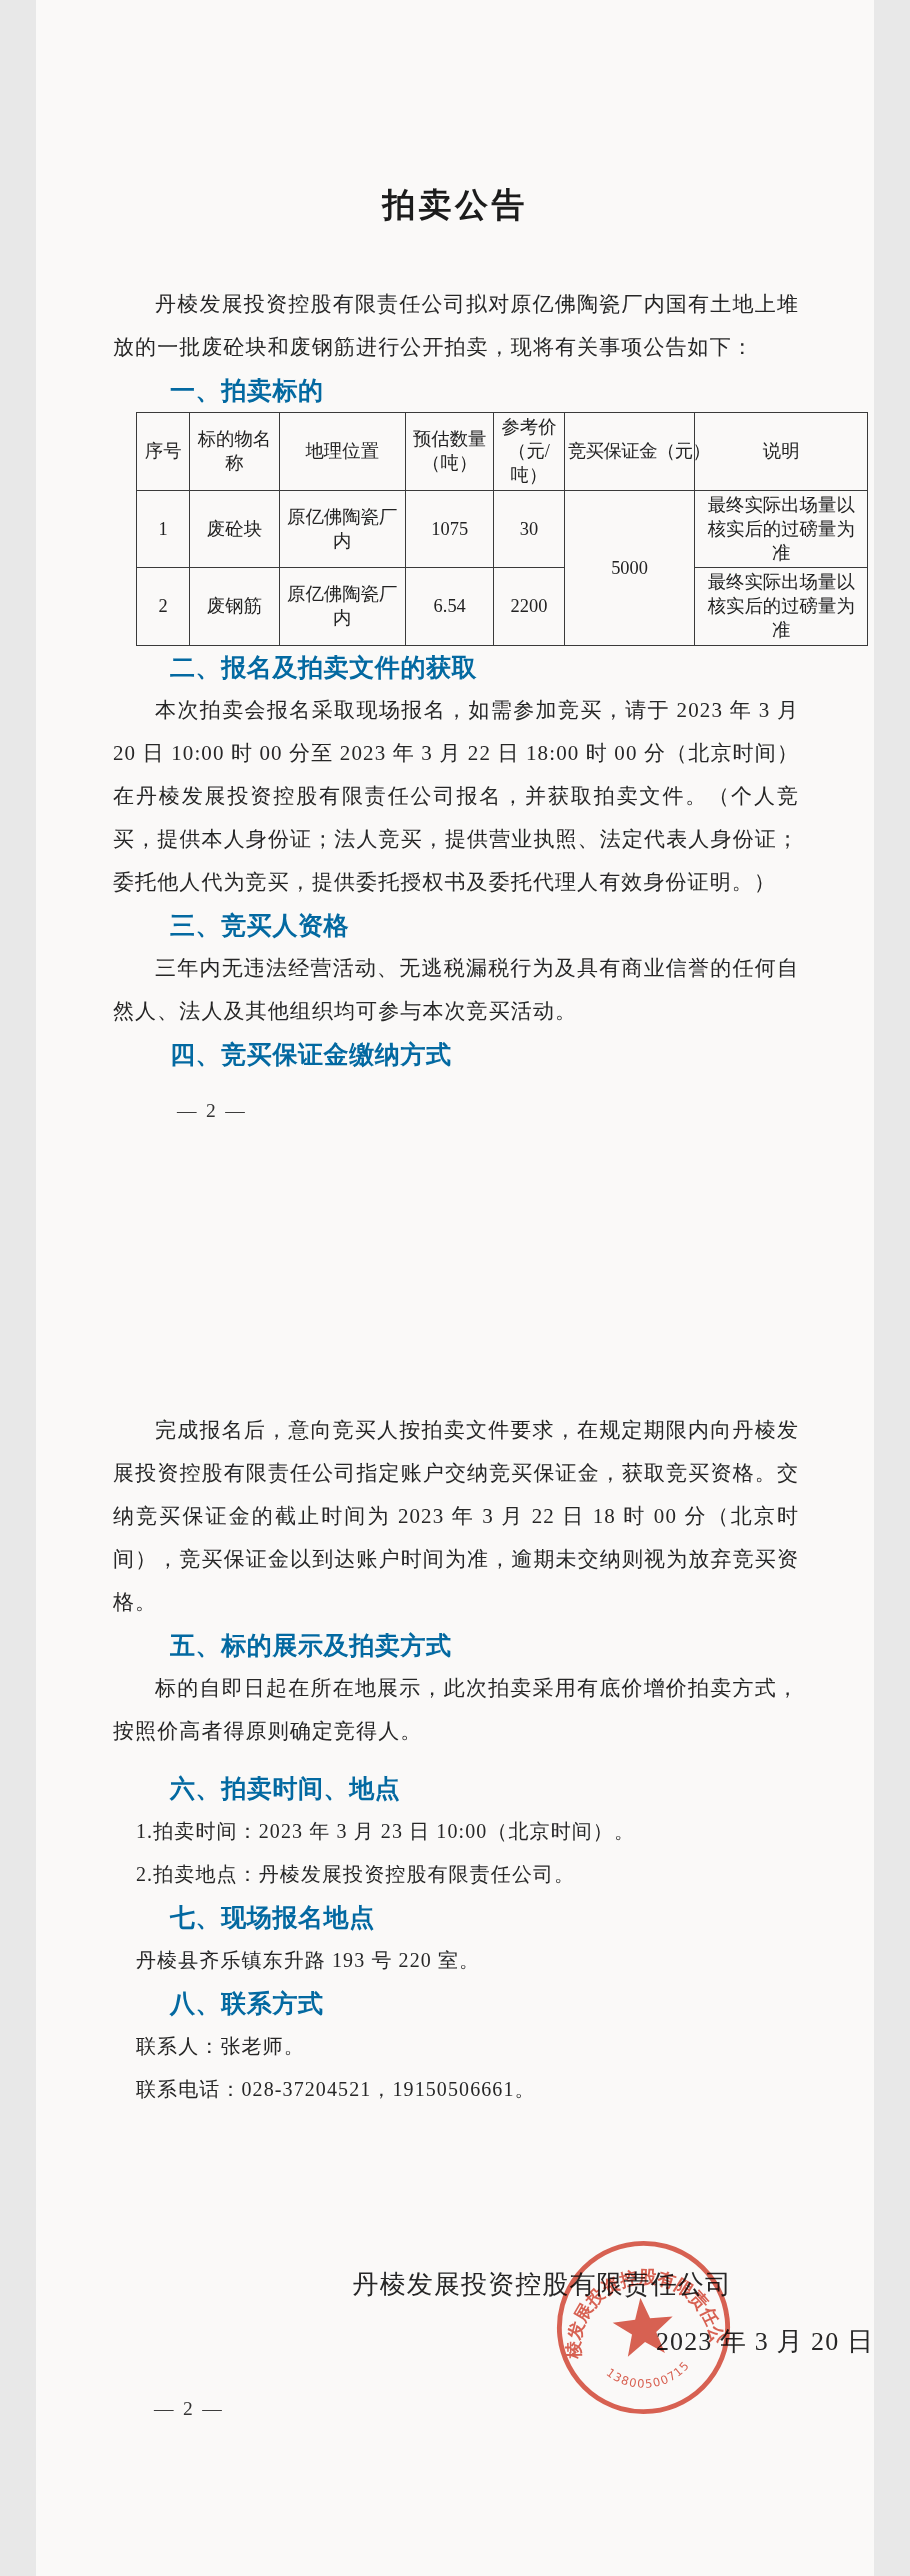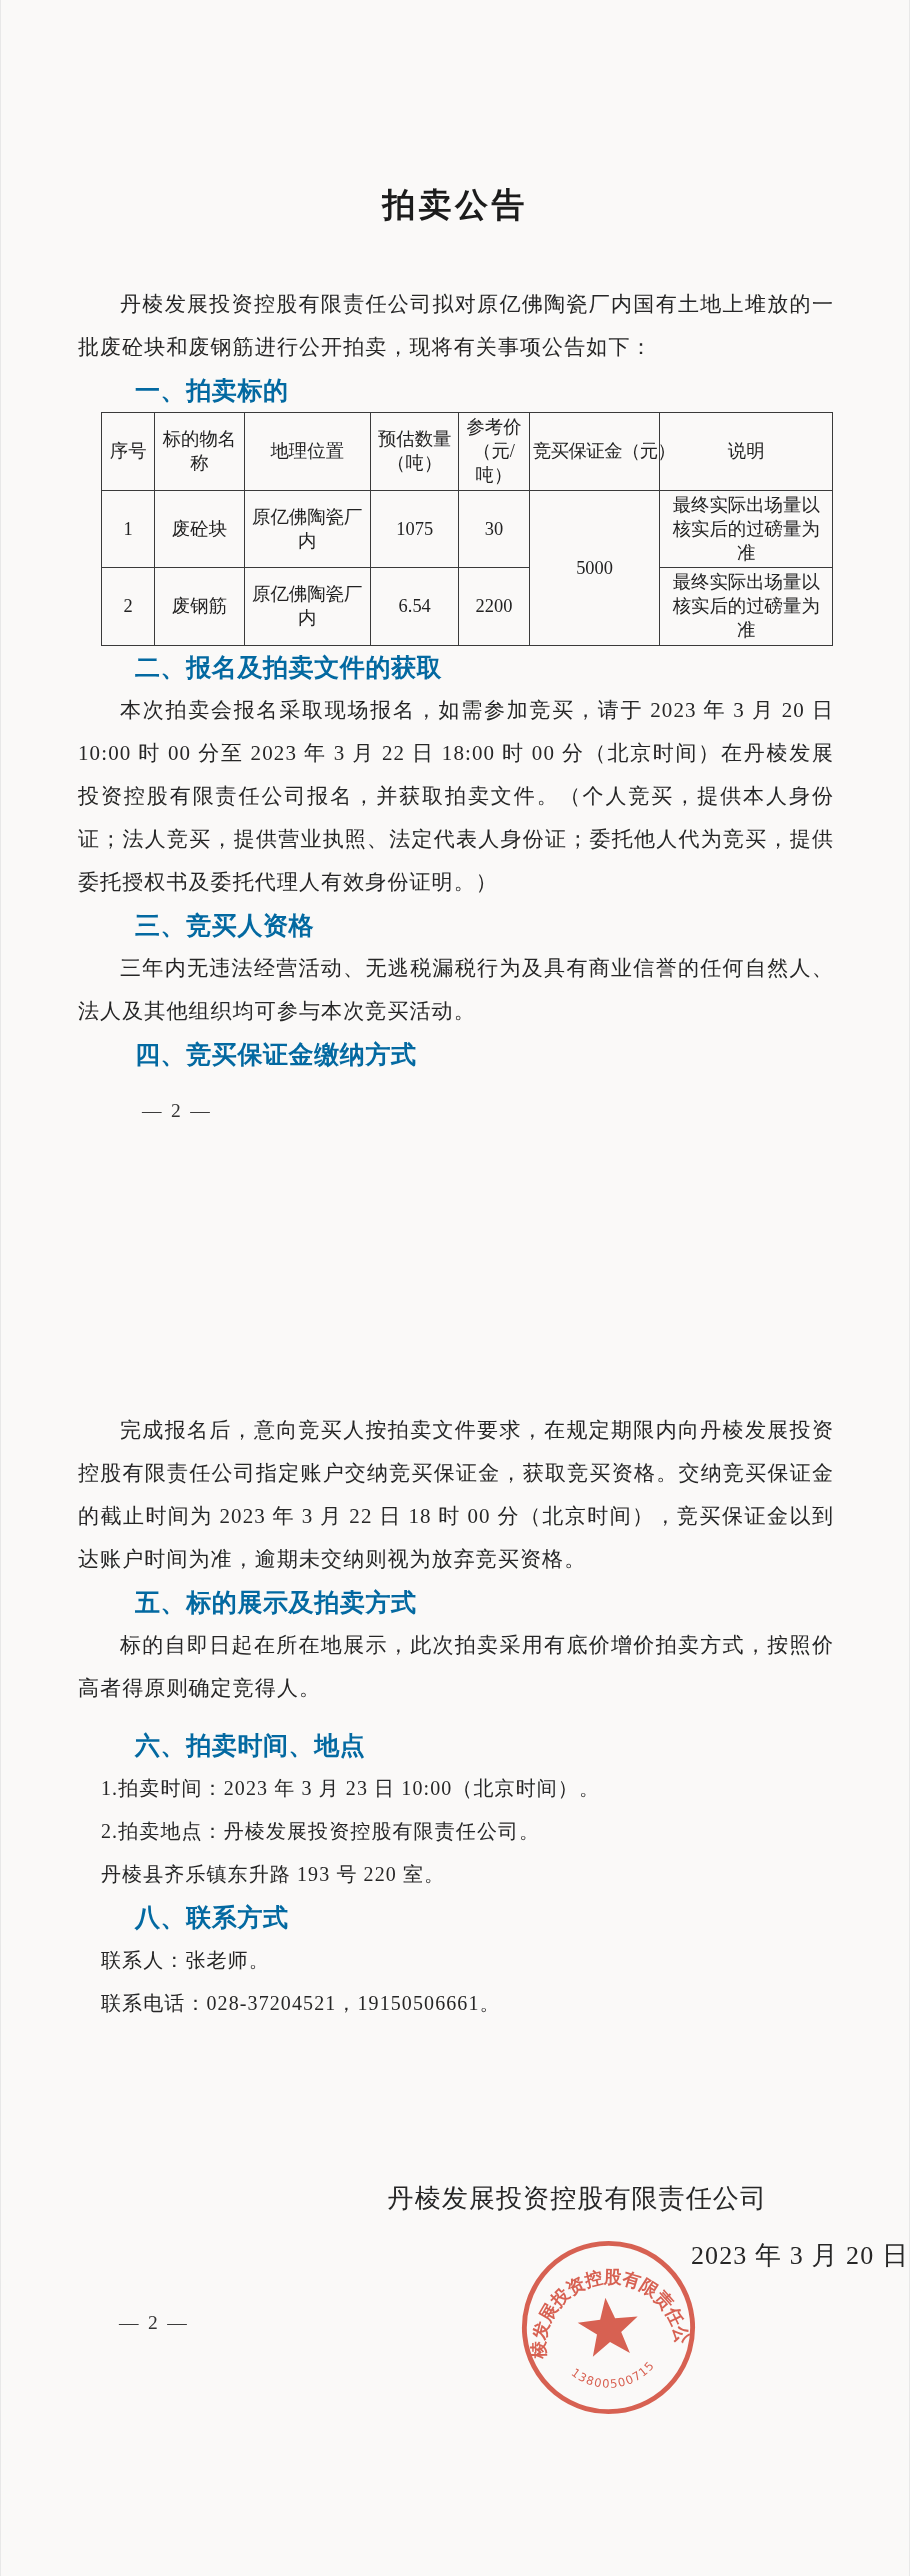--- a/index.html
+++ b/index.html
@@ -1,18 +1,18 @@
 <!DOCTYPE html>
 <html style="font-size:9.2px"><head>
 <meta charset="utf-8">
 <style>
   html,body{margin:0;padding:0;background:#e8e8e8;}
   .sheet{
     position:relative;
-    width:908px;height:2576px;
+    width:838px;height:2576px;
     margin:0 auto;
     background:#faf9f8;
     color:#262626;
     font-family:"Liberation Serif","DejaVu Serif",serif;
     overflow:hidden;
   }
   .doc-title{
     margin:181px 0 0 0;
     text-align:center;
     font-size:33px;
@@ -172,20 +172,21 @@
 
   <div class="para second-page">完成报名后，意向竞买人按拍卖文件要求，在规定期限内向丹棱发展投资控股有限责任公司指定账户交纳竞买保证金，获取竞买资格。交纳竞买保证金的截止时间为 2023 年 3 月 22 日 18 时 00 分（北京时间），竞买保证金以到达账户时间为准，逾期未交纳则视为放弃竞买资格。</div>
 
   <div class="sec-heading">五、标的展示及拍卖方式</div>
   <div class="para">标的自即日起在所在地展示，此次拍卖采用有底价增价拍卖方式，按照价高者得原则确定竞得人。</div>
 
   <div class="sec-heading gap-top">六、拍卖时间、地点</div>
   <div class="plain-line">1.拍卖时间：2023 年 3 月 23 日 10:00（北京时间）。</div>
   <div class="plain-line">2.拍卖地点：丹棱发展投资控股有限责任公司。</div>
 
+  <div class="sec-heading">七、现场报名地点</div>
   <div class="plain-line">丹棱县齐乐镇东升路 193 号 220 室。</div>
 
   <div class="sec-heading">八、联系方式</div>
   <div class="plain-line">联系人：张老师。</div>
   <div class="plain-line">联系电话：028-37204521，19150506661。</div>
 
   <div class="signature">
     <div class="sig-company">丹棱发展投资控股有限责任公司</div>
     <div class="sig-date">2023 年 3 月 20 日</div>
   </div>

